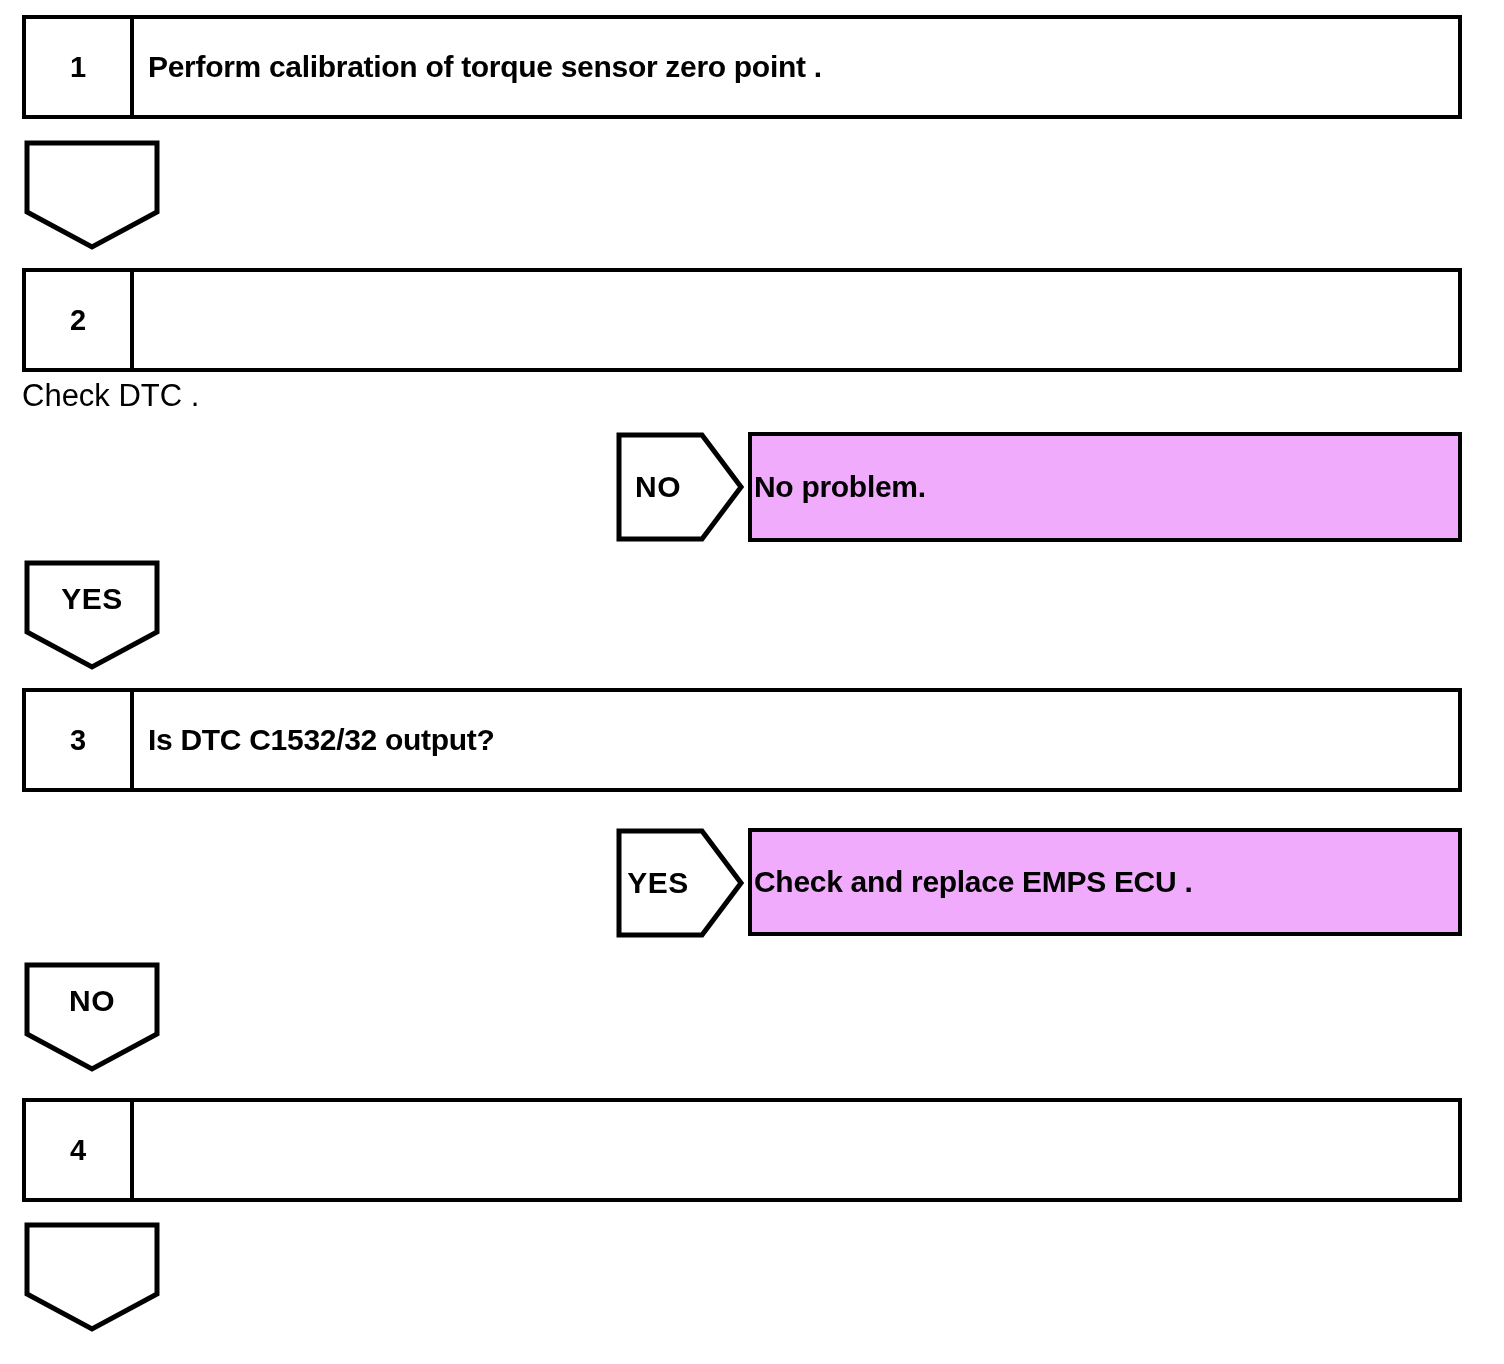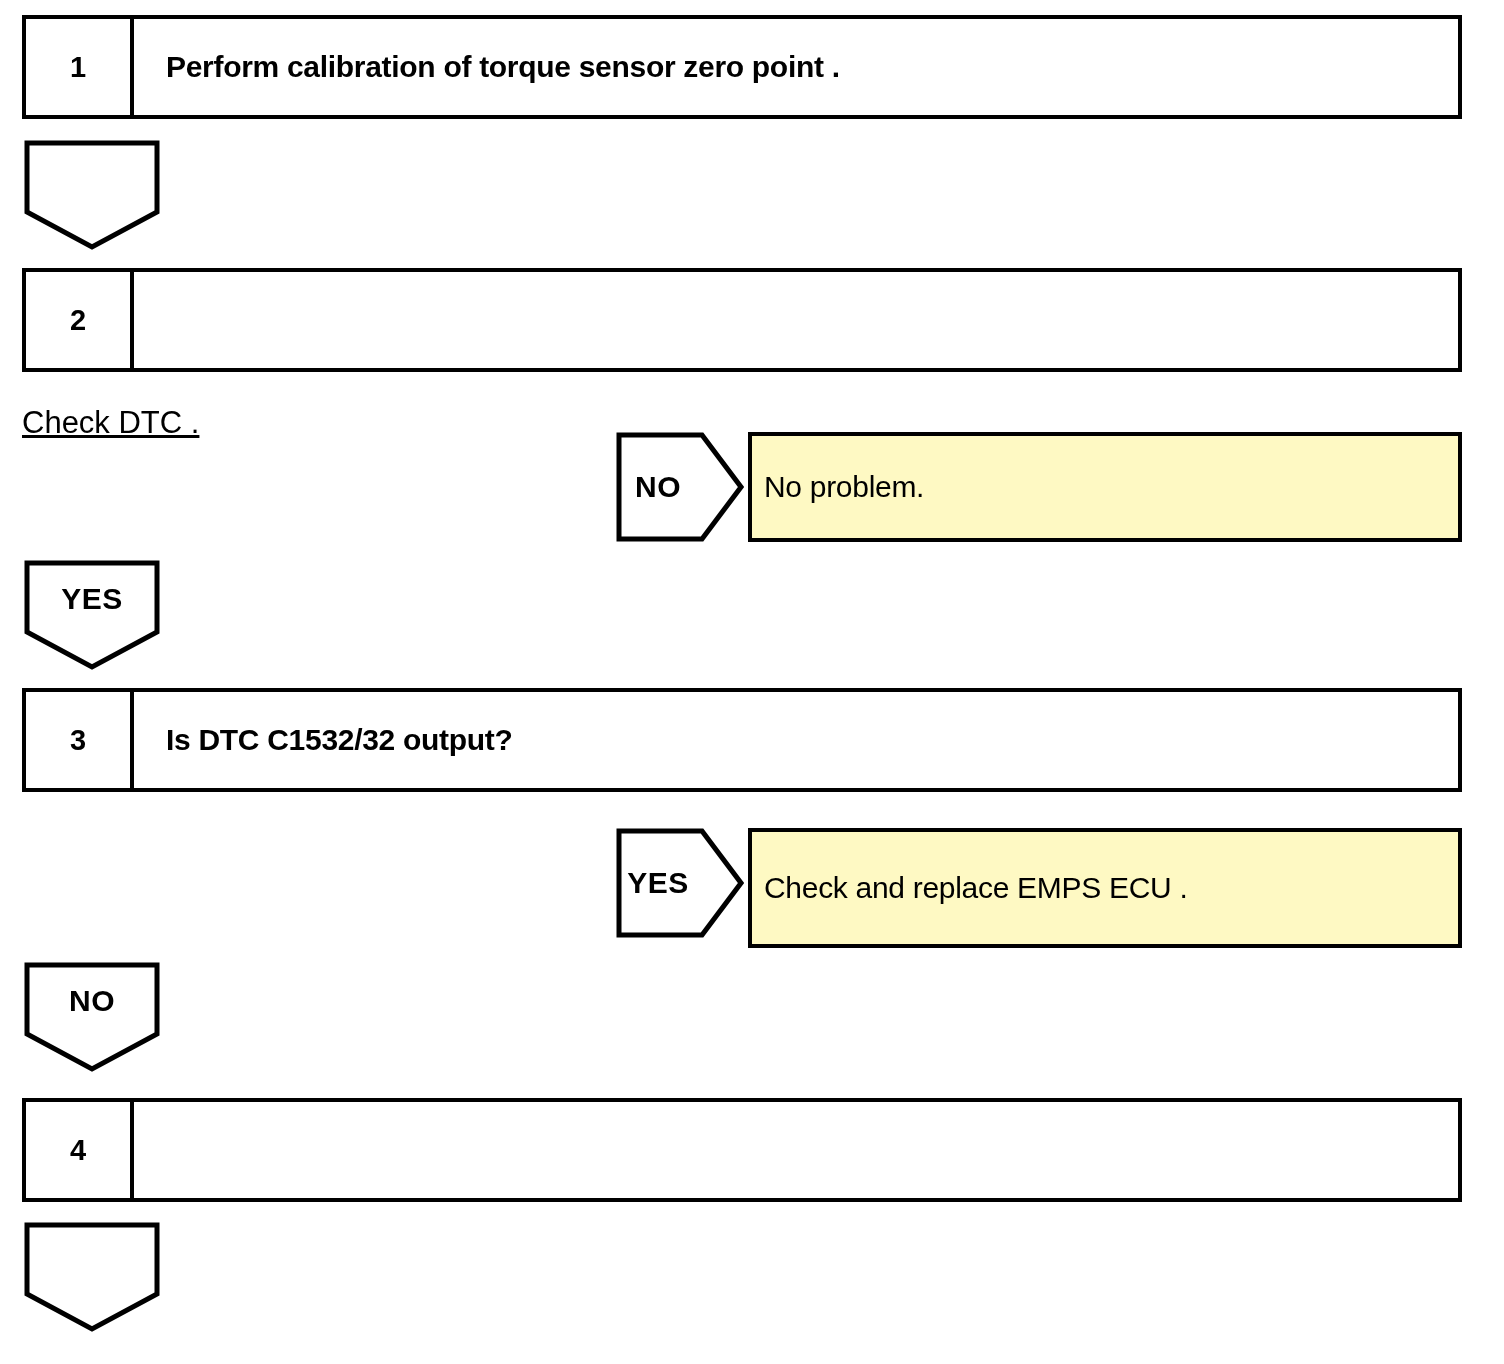--- a/index.html
+++ b/index.html
@@ -39,21 +39,21 @@
     align-items: center;
     justify-content: center;
     font-weight: bold;
     font-size: 29px;
     letter-spacing: 0px;
   }
   .step-text {
     flex: 1 1 auto;
     display: flex;
     align-items: center;
-    padding-left: 32px;
+    padding-left: 14px;
     font-weight: bold;
     font-size: 30px;
     letter-spacing: -0.3px;
     white-space: nowrap;
   }
 
   
   .down-pent {
     position: absolute;
   }
@@ -87,26 +87,26 @@
     font-weight: bold;
     font-size: 30px;
     letter-spacing: 0.5px;
     pointer-events: none;
   }
 
   
   .result-box {
     position: absolute;
     border: 4px solid #000;
-    background: #fef9c3;
+    background: #f0abfc;
     box-sizing: border-box;
     display: flex;
     align-items: center;
-    padding-left: 12px;
-    font-weight: normal;
+    padding-left: 2px;
+    font-weight: bold;
     font-size: 30px;
     letter-spacing: -0.3px;
     white-space: nowrap;
   }
 
   
   .note-text {
     position: absolute;
     font-weight: normal;
     font-size: 31px;
@@ -128,21 +128,21 @@
     <svg width="136" height="110" viewBox="0 0 136 110">
       <polygon points="3,3 133,3 133,72 68,107 3,72" fill="#ffffff" stroke="#000000" stroke-width="5" stroke-linejoin="miter"></polygon>
     </svg>
     <div class="pent-label"></div>
   </div>
 
   <div class="step-row" style="left:22px; top:268px; width:1440px; height:104px;">
     <div class="step-num">2</div>
   </div>
 
-  <div class="note-text" style="left:22px; top:405px;text-decoration:underline;">Check DTC .</div>
+  <div class="note-text" style="left:22px; top:378px;">Check DTC .</div>
 
   <div class="right-pent" style="left:616px; top:432px; width:128px; height:110px;">
     <svg width="128" height="110" viewBox="0 0 128 110">
       <polygon points="3,3 86,3 125,55 86,107 3,107" fill="#ffffff" stroke="#000000" stroke-width="5" stroke-linejoin="miter"></polygon>
     </svg>
     <div class="pent-label">NO</div>
   </div>
   <div class="result-box" style="left:748px; top:432px; width:714px; height:110px;">No problem.</div>
 
   <div class="down-pent" style="left:24px; top:560px; width:136px; height:110px;">
@@ -156,21 +156,21 @@
     <div class="step-num">3</div>
     <div class="step-text">Is DTC C1532/32 output?</div>
   </div>
 
   <div class="right-pent" style="left:616px; top:828px; width:128px; height:110px;">
     <svg width="128" height="110" viewBox="0 0 128 110">
       <polygon points="3,3 86,3 125,55 86,107 3,107" fill="#ffffff" stroke="#000000" stroke-width="5" stroke-linejoin="miter"></polygon>
     </svg>
     <div class="pent-label">YES</div>
   </div>
-  <div class="result-box" style="left:748px; top:828px; width:714px; height:120px;">Check and replace EMPS ECU .</div>
+  <div class="result-box" style="left:748px; top:828px; width:714px; height:108px;">Check and replace EMPS ECU .</div>
 
   <div class="down-pent" style="left:24px; top:962px; width:136px; height:110px;">
     <svg width="136" height="110" viewBox="0 0 136 110">
       <polygon points="3,3 133,3 133,72 68,107 3,72" fill="#ffffff" stroke="#000000" stroke-width="5" stroke-linejoin="miter"></polygon>
     </svg>
     <div class="pent-label">NO</div>
   </div>
 
   <div class="step-row" style="left:22px; top:1098px; width:1440px; height:104px;">
     <div class="step-num">4</div>

